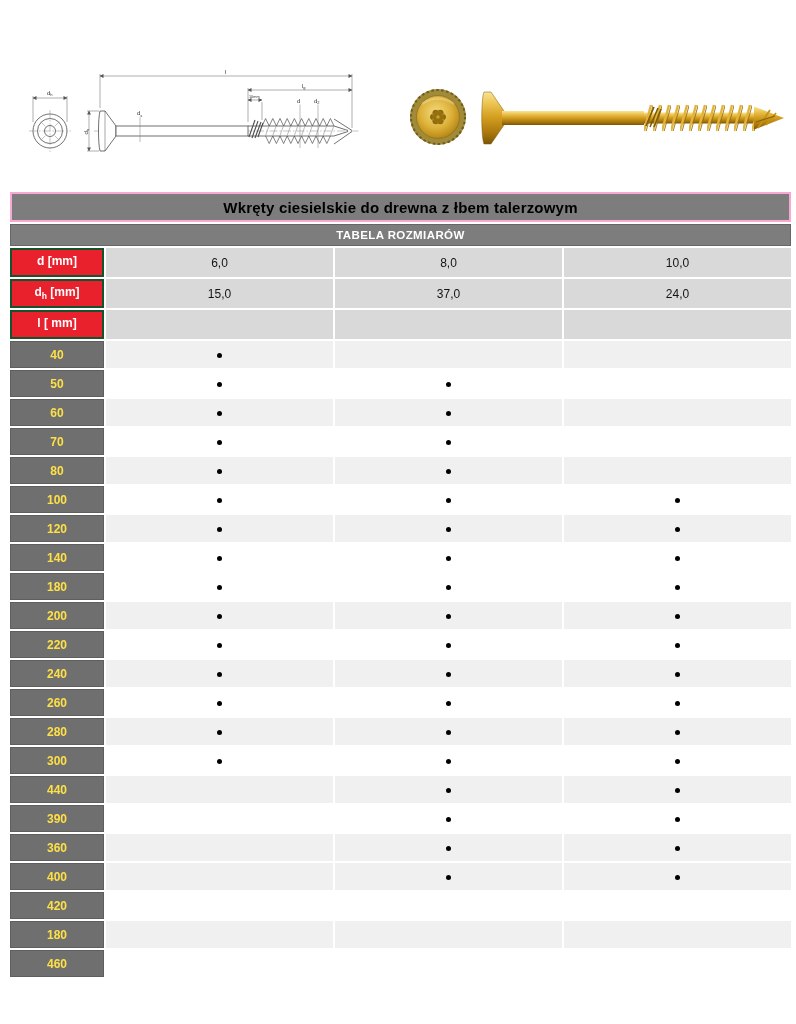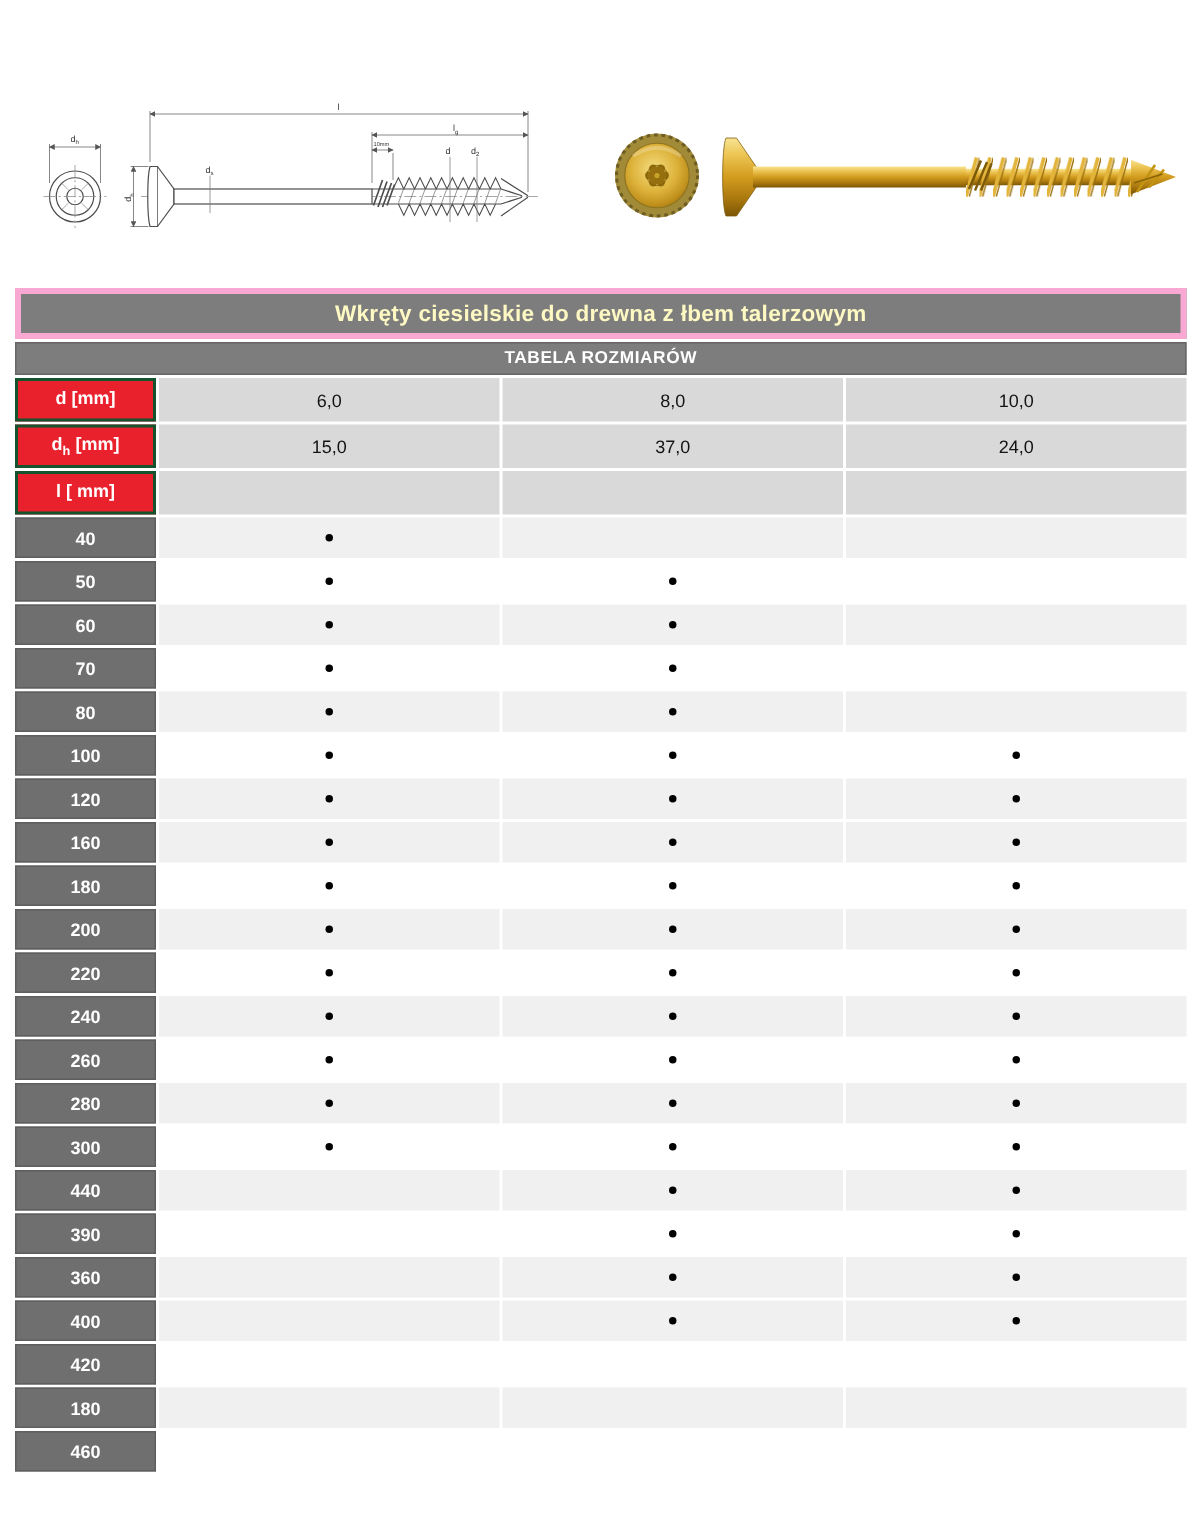--- a/index.html
+++ b/index.html
@@ -6,29 +6,29 @@
   body{width:796px;height:1024px;position:relative;overflow:hidden;
        font-family:"Liberation Sans",sans-serif;-webkit-font-smoothing:antialiased;}
 
   .figures{position:absolute;left:0;top:0;width:796px;height:185px;}
   .drawing-svg{position:absolute;left:10px;top:58px;}
   .photo-svg{position:absolute;left:398px;top:80px;}
 
   table.sizes{position:absolute;left:8px;top:190px;width:785px;
       border-collapse:separate;border-spacing:2px;table-layout:fixed;}
   th,td{padding:0;margin:0;font-weight:normal;}
-  th.titlebar{background:var(--header_bar);color:#fef9c3;font-size:15px;font-weight:bold;
-      height:26px;text-align:center;border:4px solid #f9a8d4;letter-spacing:.2px;}
+  th.titlebar{background:var(--header_bar);color:#000000;font-size:15px;font-weight:bold;
+      height:26px;text-align:center;border:2px solid #f9a8d4;letter-spacing:.2px;}
   th.subtitlebar{background:var(--header_bar);color:#fff;font-size:11.5px;font-weight:bold;
       height:20px;border:1px solid #666;letter-spacing:.4px;}
   th.red{background:var(--red_header);color:#fff;font-size:12px;font-weight:bold;
       height:25px;text-align:center;border:2px solid #14532d;}
   th.red sub{font-size:8.5px;}
   td.val{background:var(--value_cell);color:#141414;font-size:12px;text-align:center;height:25px;}
-  th.len{background:var(--row_header);color:#ffffff;font-size:12px;font-weight:bold;
+  th.len{background:var(--row_header);color:#fde047;font-size:12px;font-weight:bold;
       height:25px;text-align:center;border:1px solid #5e5e5e;}
   td.cell{text-align:center;height:25px;}
   tr.stripe td.cell{background:var(--stripe);}
   tr.plain td.cell{background:#ffffff;}
   span.dot{display:inline-block;width:5px;height:5px;border-radius:50%;
       background:var(--dot);vertical-align:middle;}
 
   .dimtxt{font-size:6px;fill:#333;}
   .dimtxt .svgsub{font-size:4px;}
   .tinytxt{font-size:3.8px;fill:#333;}
@@ -224,22 +224,22 @@
     <td class="cell"><span class="dot"></span></td>
     <td class="cell"><span class="dot"></span></td>
     <td class="cell"><span class="dot"></span></td>
   </tr>
       <tr class="stripe">
     <th class="len">120</th>
     <td class="cell"><span class="dot"></span></td>
     <td class="cell"><span class="dot"></span></td>
     <td class="cell"><span class="dot"></span></td>
   </tr>
-      <tr class="stripe">
-    <th class="len">160</th>
+      <tr class="plain">
+    <th class="len">140</th>
     <td class="cell"><span class="dot"></span></td>
     <td class="cell"><span class="dot"></span></td>
     <td class="cell"><span class="dot"></span></td>
   </tr>
       <tr class="plain">
     <th class="len">180</th>
     <td class="cell"><span class="dot"></span></td>
     <td class="cell"><span class="dot"></span></td>
     <td class="cell"><span class="dot"></span></td>
   </tr>

